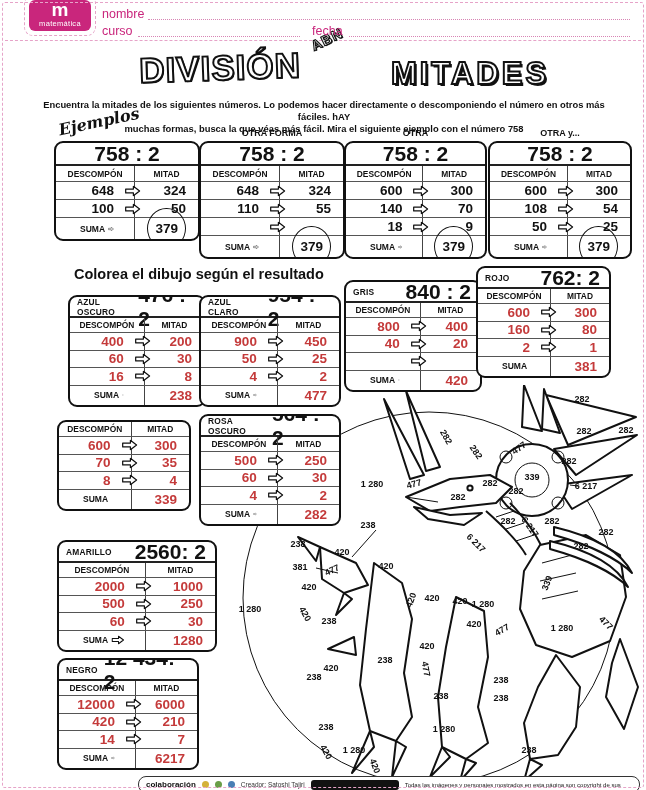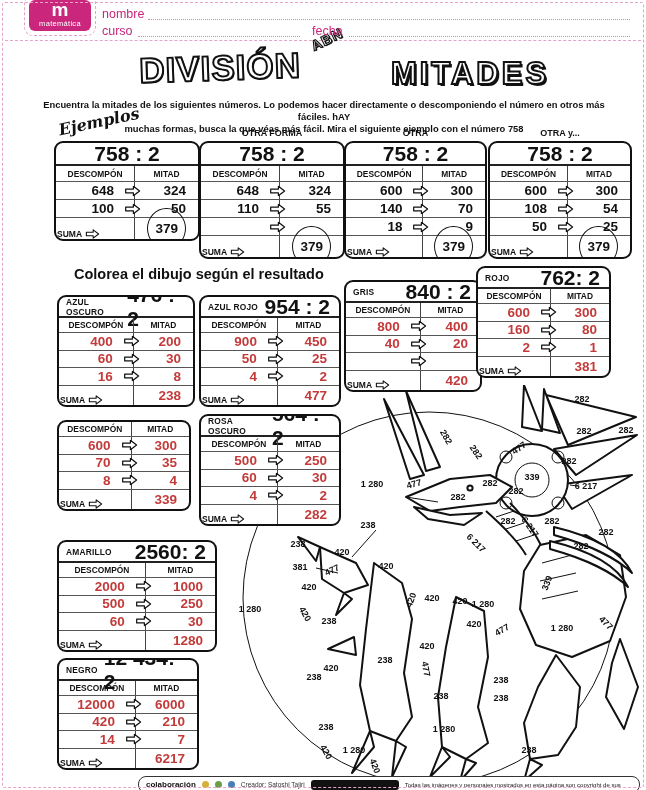--- a/index.html
+++ b/index.html
@@ -35,21 +35,21 @@
   .t-cols span:first-child{width:55%}
   .t-cols span:last-child{flex:1;border-left:1.5px solid #444}
   .t-row{display:flex;position:relative;height:18px;border-bottom:1.5px solid #555;font-size:13.5px;font-weight:bold}
   .ctab .t-row{height:17.5px}
   .cl{width:55%;display:flex;align-items:center;justify-content:flex-end;padding-right:20px}
   .cr{flex:1;display:flex;align-items:center;justify-content:flex-end;padding-right:12px;border-left:1.5px solid #444}
   .arr{position:absolute;left:55%;top:50%;width:17px;height:11px;transform:translate(-58%,-50%)}
   .arr-in{width:15px;height:10px;margin-left:3px}
   .t-suma{display:flex;position:relative;height:21px;font-weight:bold}
   .ctab .t-suma{height:19.5px}
-  .t-suma .cl{justify-content:flex-start;padding-left:1px;font-size:8.5px;align-items:flex-end}
+  .t-suma .cl{justify-content:flex-start;padding-left:24px;font-size:8.5px;align-items:center}
   .t-suma .cr{font-size:13.5px}
   .circ{display:inline-block;border:1.7px solid #111;border-radius:50%;padding:12px 7px;line-height:15px}
   .red .t-row .cl,.red .t-row .cr,.red .t-suma .cr{color:#c43a3a}
   
   #drawing{position:absolute;left:224px;top:385px;width:418px;height:405px;z-index:1}
   #drawing svg{position:absolute;left:0;top:0}
   #drawing path,#drawing circle,#drawing line{stroke:#111;stroke-width:2;fill:none;stroke-linejoin:round}
   #drawing .thin{stroke-width:1}
   #drawing .wfill{fill:#fff}
   .dnum{position:absolute;font-size:9px;font-weight:bold;white-space:nowrap;color:#111;transform-origin:center;z-index:2}
@@ -360,21 +360,21 @@
           <span class="cl">SUMA <svg class="arr-in" viewBox="0 0 22 14">
               <path d="M2 4.5 h10 V1 l8 6 -8 6 V9.5 H2 z" fill="#fff" stroke="#111" stroke-width="1.6" stroke-linejoin="round"></path>
             </svg></span>
           <span class="cr">
             <span class="circ">379</span>
           </span>
         </div>
       </div>
     </div>
 
-  <div class="tbl ctab red" style="left:57px;top:295px;width:138px">
+  <div class="tbl ctab red" style="left:68px;top:295px;width:138px">
       <div class="t-box">
         <div class="t-head">
           <span class="t-label">AZUL OSCURO</span>
           <span class="t-div">476 : 2</span>
         </div>
         <div class="t-cols">
           <span>DESCOMPÓN</span>
           <span>MITAD</span>
         </div>
         <div class="t-row">
@@ -404,21 +404,21 @@
             </svg></span>
           <span class="cr">
             <span class="">238</span>
           </span>
         </div>
       </div>
     </div>
   <div class="tbl ctab red" style="left:199px;top:295px;width:142px">
       <div class="t-box">
         <div class="t-head">
-          <span class="t-label">AZUL ROJO</span>
+          <span class="t-label">AZUL CLARO</span>
           <span class="t-div">954 : 2</span>
         </div>
         <div class="t-cols">
           <span>DESCOMPÓN</span>
           <span>MITAD</span>
         </div>
         <div class="t-row">
           <span class="cl">900</span>
           <svg class="arr" viewBox="0 0 22 14">
             <path d="M2 4.5 h10 V1 l8 6 -8 6 V9.5 H2 z" fill="#fff" stroke="#111" stroke-width="1.6" stroke-linejoin="round"></path>

